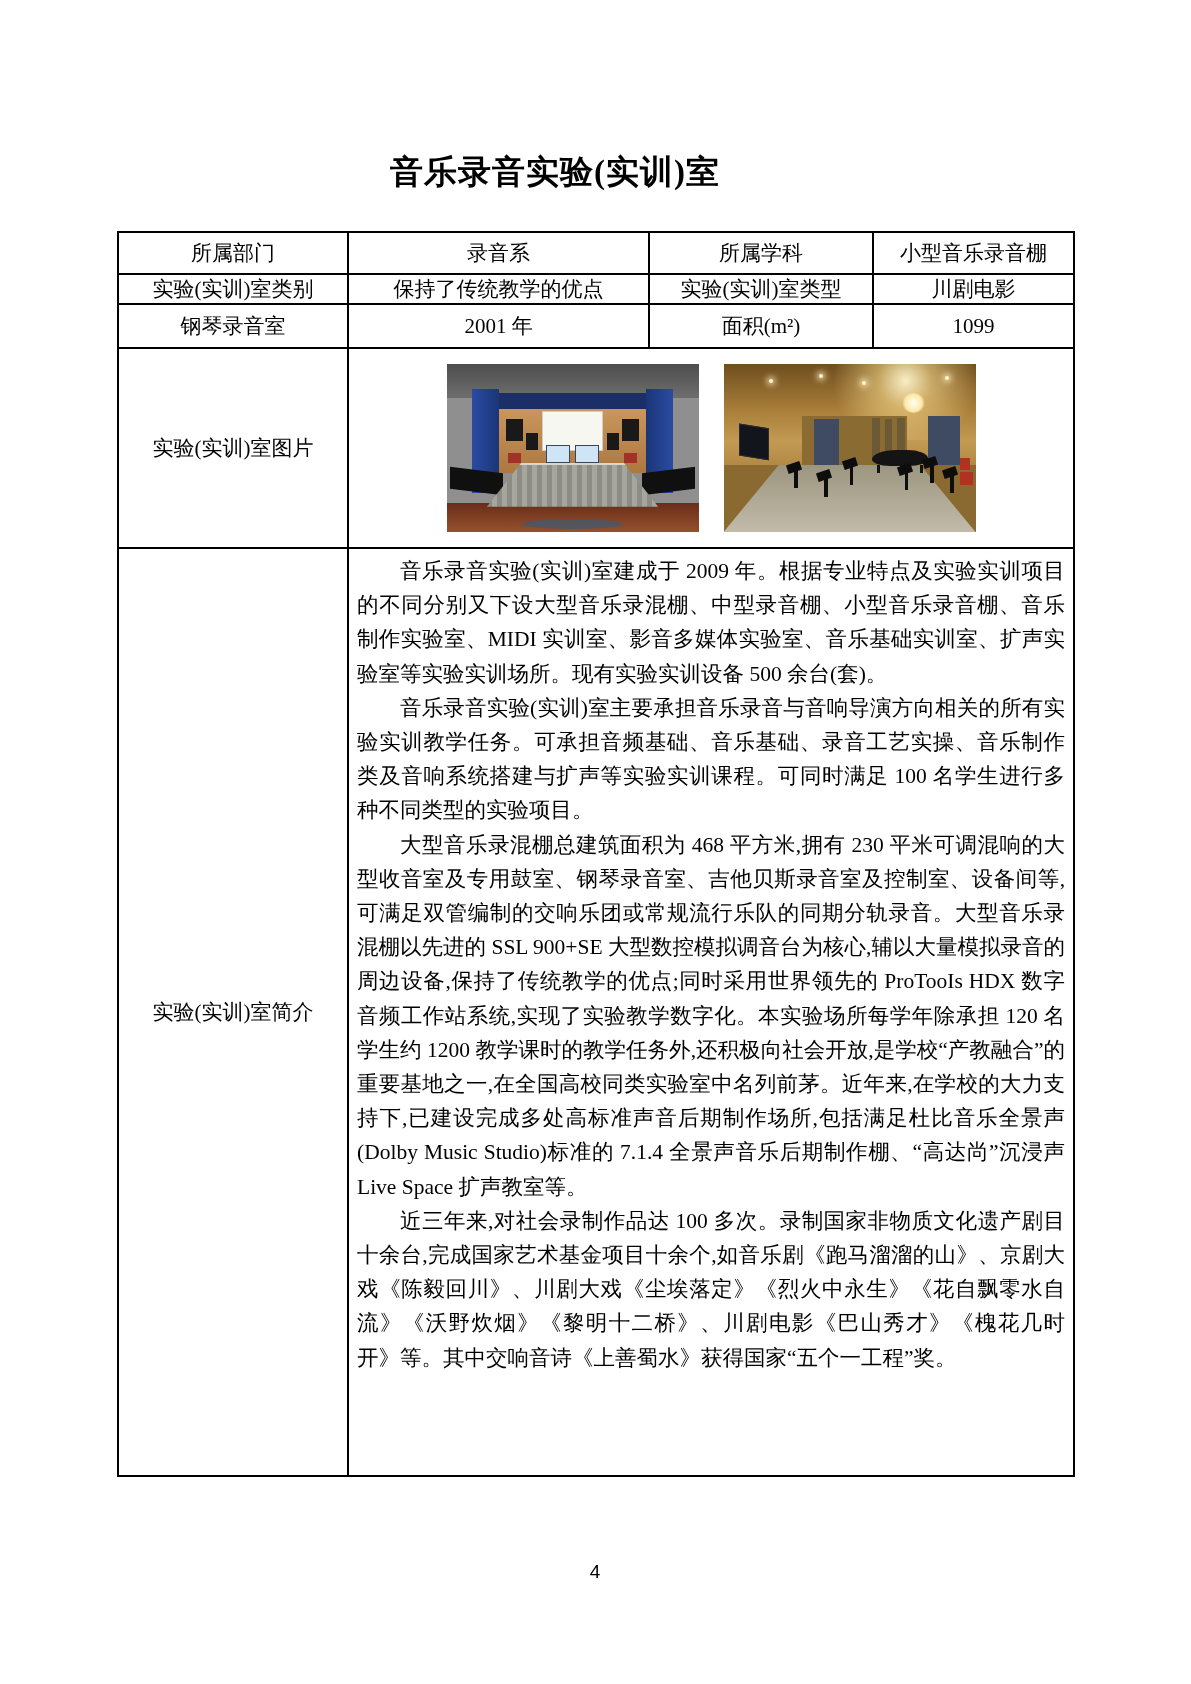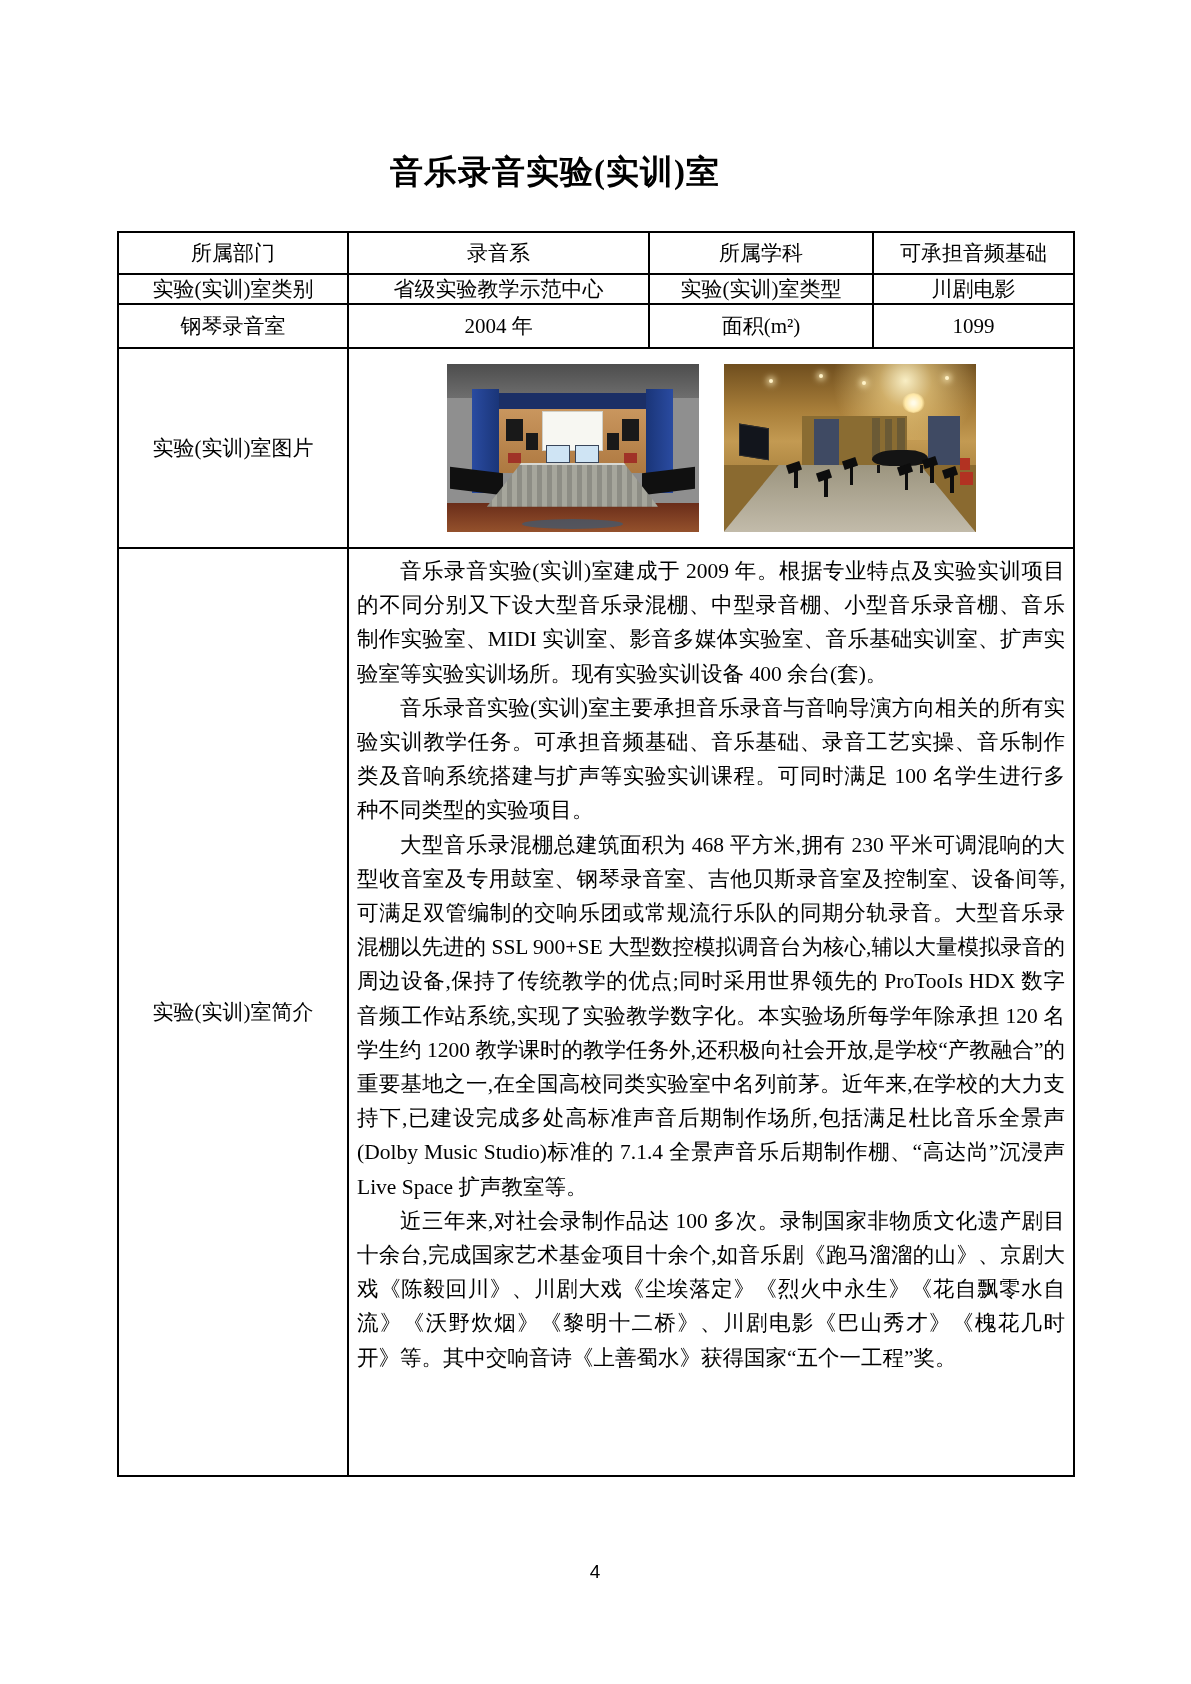--- a/index.html
+++ b/index.html
@@ -149,31 +149,31 @@
     <col style="width:230px">
       <col style="width:301px">
       <col style="width:224px">
       <col style="width:201px">
   </colgroup>
   <tbody>
       <tr class="r1">
     <td>所属部门</td>
     <td>录音系</td>
     <td>所属学科</td>
-    <td>可承担音频基础</td>
+    <td>小型音乐录音棚</td>
   </tr>
   <tr class="r2">
     <td>实验(实训)室类别</td>
-    <td>省级实验教学示范中心</td>
+    <td>保持了传统教学的优点</td>
     <td>实验(实训)室类型</td>
     <td>川剧电影</td>
   </tr>
   <tr class="r3">
     <td>钢琴录音室</td>
-    <td>2004 年</td>
+    <td>2001 年</td>
     <td>面积(m²)</td>
     <td>1099</td>
   </tr>
   <tr class="r4">
     <td>实验(实训)室图片</td>
     <td class="photos-cell" colspan="3">
       <div class="photos-wrap">
 
         <div class="photo cr">
           <div class="abs cr-ceiling"></div>
@@ -226,21 +226,21 @@
           <div class="abs lr-red a"></div>
           <div class="abs lr-red b"></div>
         </div>
 
       </div>
     </td>
   </tr>
   <tr class="r5">
     <td>实验(实训)室简介</td>
     <td class="intro-cell" colspan="3">
-      <p>音乐录音实验(实训)室建成于 2009 年。根据专业特点及实验实训项目的不同分别又下设大型音乐录混棚、中型录音棚、小型音乐录音棚、音乐制作实验室、MIDI 实训室、影音多媒体实验室、音乐基础实训室、扩声实验室等实验实训场所。现有实验实训设备 400 余台(套)。</p>
+      <p>音乐录音实验(实训)室建成于 2009 年。根据专业特点及实验实训项目的不同分别又下设大型音乐录混棚、中型录音棚、小型音乐录音棚、音乐制作实验室、MIDI 实训室、影音多媒体实验室、音乐基础实训室、扩声实验室等实验实训场所。现有实验实训设备 500 余台(套)。</p>
       <p>音乐录音实验(实训)室主要承担音乐录音与音响导演方向相关的所有实验实训教学任务。可承担音频基础、音乐基础、录音工艺实操、音乐制作类及音响系统搭建与扩声等实验实训课程。可同时满足 100 名学生进行多种不同类型的实验项目。</p>
       <p>大型音乐录混棚总建筑面积为 468 平方米,拥有 230 平米可调混响的大型收音室及专用鼓室、钢琴录音室、吉他贝斯录音室及控制室、设备间等,可满足双管编制的交响乐团或常规流行乐队的同期分轨录音。大型音乐录混棚以先进的 SSL 900+SE 大型数控模拟调音台为核心,辅以大量模拟录音的周边设备,保持了传统教学的优点;同时采用世界领先的 ProTooIs HDX 数字音频工作站系统,实现了实验教学数字化。本实验场所每学年除承担 120 名学生约 1200 教学课时的教学任务外,还积极向社会开放,是学校“产教融合”的重要基地之一,在全国高校同类实验室中名列前茅。近年来,在学校的大力支持下,已建设完成多处高标准声音后期制作场所,包括满足杜比音乐全景声(Dolby Music Studio)标准的 7.1.4 全景声音乐后期制作棚、“高达尚”沉浸声 Live Space 扩声教室等。</p>
       <p>近三年来,对社会录制作品达 100 多次。录制国家非物质文化遗产剧目十余台,完成国家艺术基金项目十余个,如音乐剧《跑马溜溜的山》、京剧大戏《陈毅回川》、川剧大戏《尘埃落定》《烈火中永生》《花自飘零水自流》《沃野炊烟》《黎明十二桥》、川剧电影《巴山秀才》《槐花几时开》等。其中交响音诗《上善蜀水》获得国家“五个一工程”奖。</p>
     </td>
   </tr>
 </tbody>
   </table>
 
 <div class="page-number">4</div>
 

